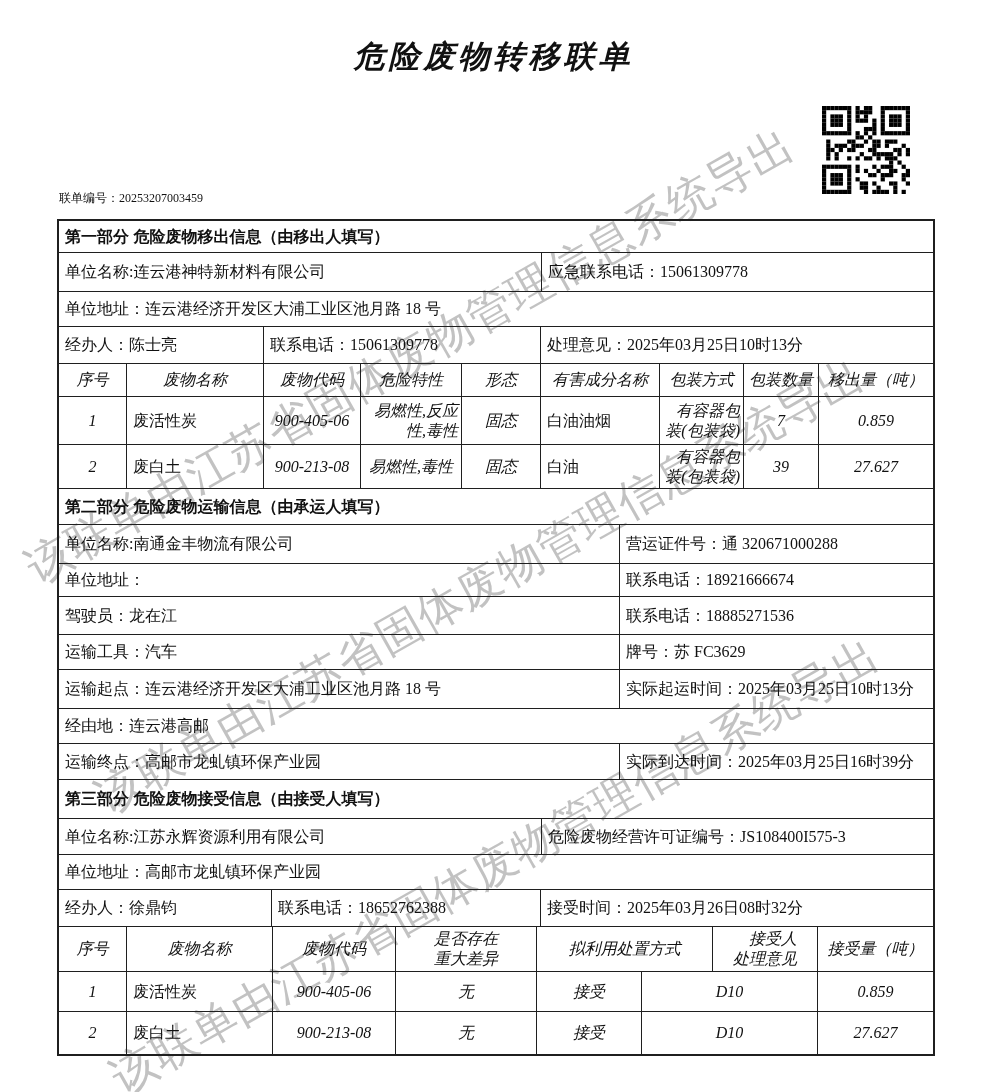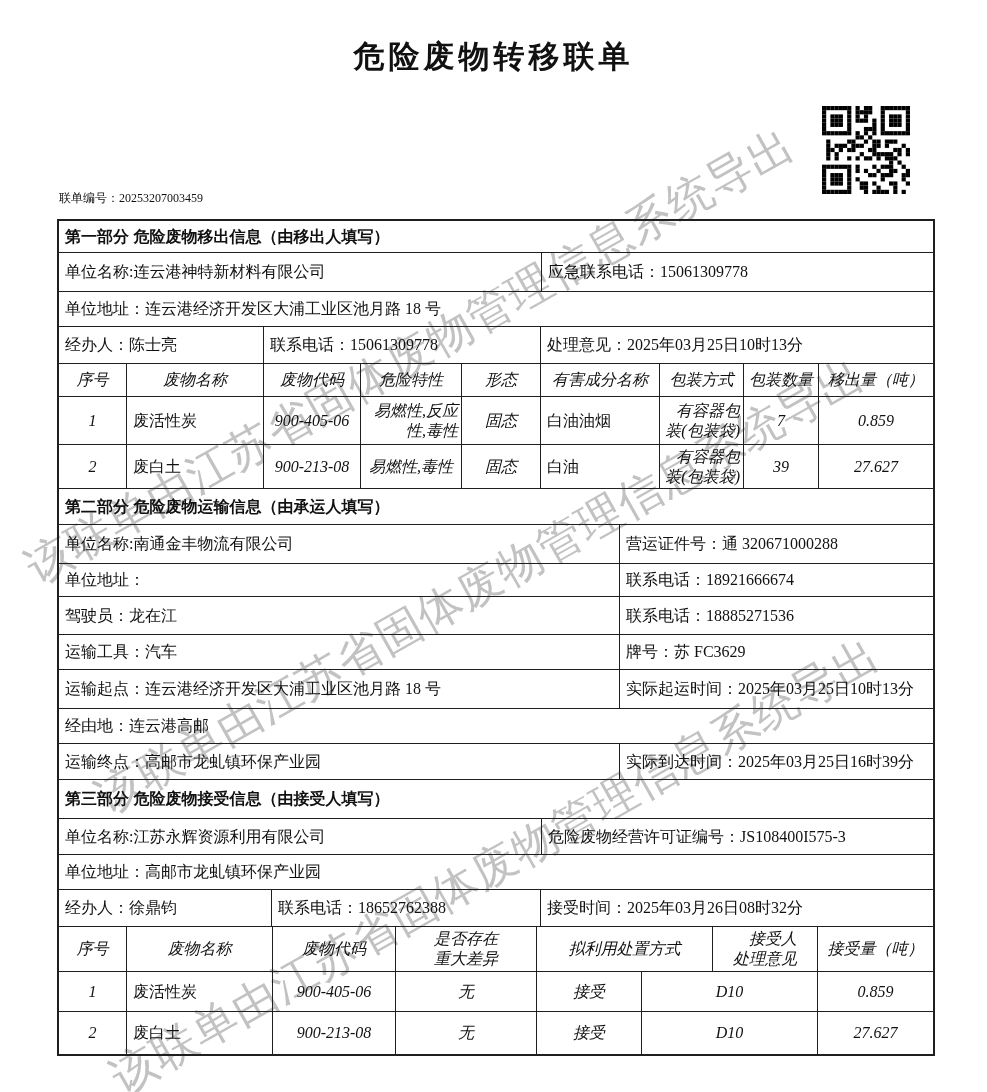--- a/index.html
+++ b/index.html
@@ -8,21 +8,21 @@
   
   .wm{position:absolute;z-index:0;white-space:nowrap;
       font-size:45px;letter-spacing:1px;color:rgba(110,110,110,0.42);
       transform:rotate(-29.5deg);transform-origin:0 0;pointer-events:none;
       font-family:"Liberation Serif","DejaVu Serif",serif;}
   .wm1{left:15px;top:545px;}
   .wm2{left:85px;top:775px;}
   .wm3{left:100px;top:1055px;}
   .content{position:absolute;left:0;top:0;width:100%;height:100%;z-index:1;}
   .doc-title{position:absolute;left:0;top:36px;width:100%;text-align:center;
-             font-size:31px;font-weight:bold;letter-spacing:4px;}
+             font-size:31px;font-weight:bold;letter-spacing:4px;font-style:italic;}
   .qr{position:absolute;left:822px;top:106px;width:88px;height:88px;}
   .manifest-line{position:absolute;left:59px;top:190px;font-size:12px;}
   .print-line{position:absolute;left:59px;top:1060px;font-size:16px;}
   
   .sheet{position:absolute;left:57px;top:219px;width:874px;border:2px solid #1f1f1f;}
   .t-row{display:flex;border-bottom:1px solid #1f1f1f;box-sizing:border-box;}
   .t-row:last-child{border-bottom:none;}
   .cell{border-right:1px solid #1f1f1f;display:flex;align-items:center;
         padding:2px 6px;box-sizing:border-box;font-size:16px;line-height:1.25;overflow:hidden;}
   .cell:last-child{border-right:none;}

